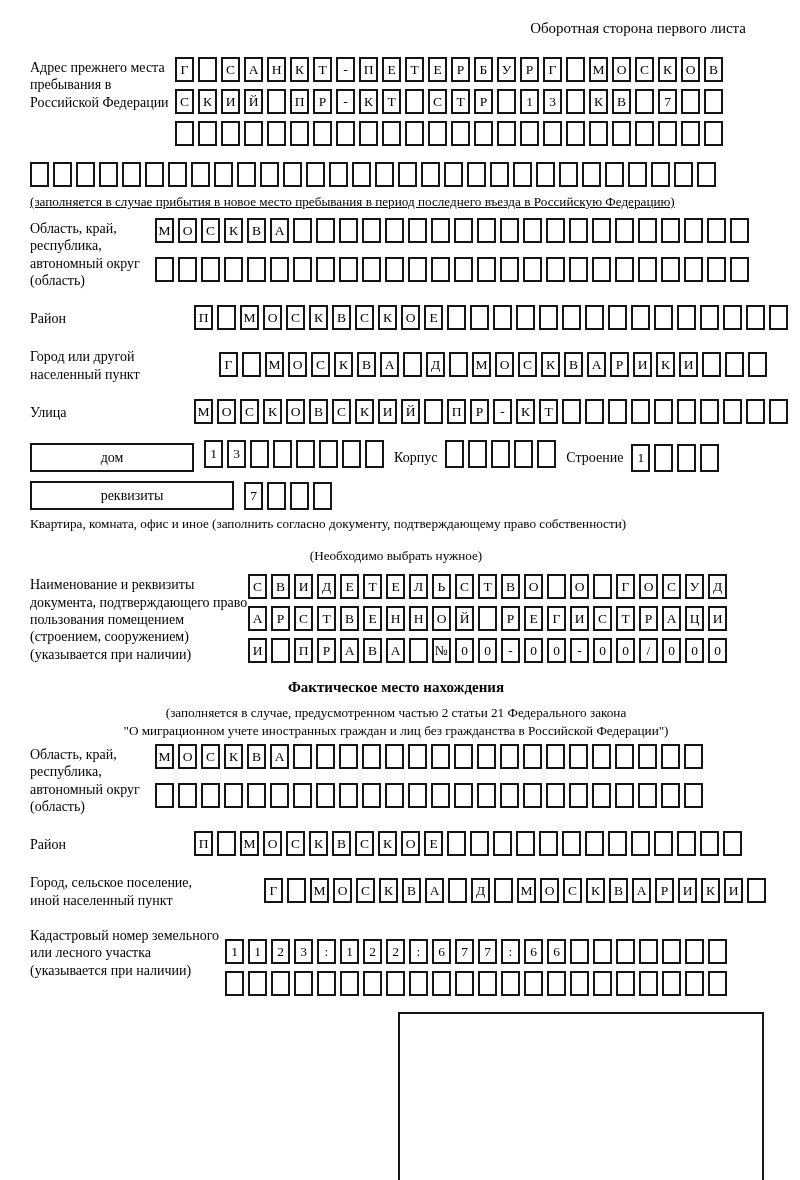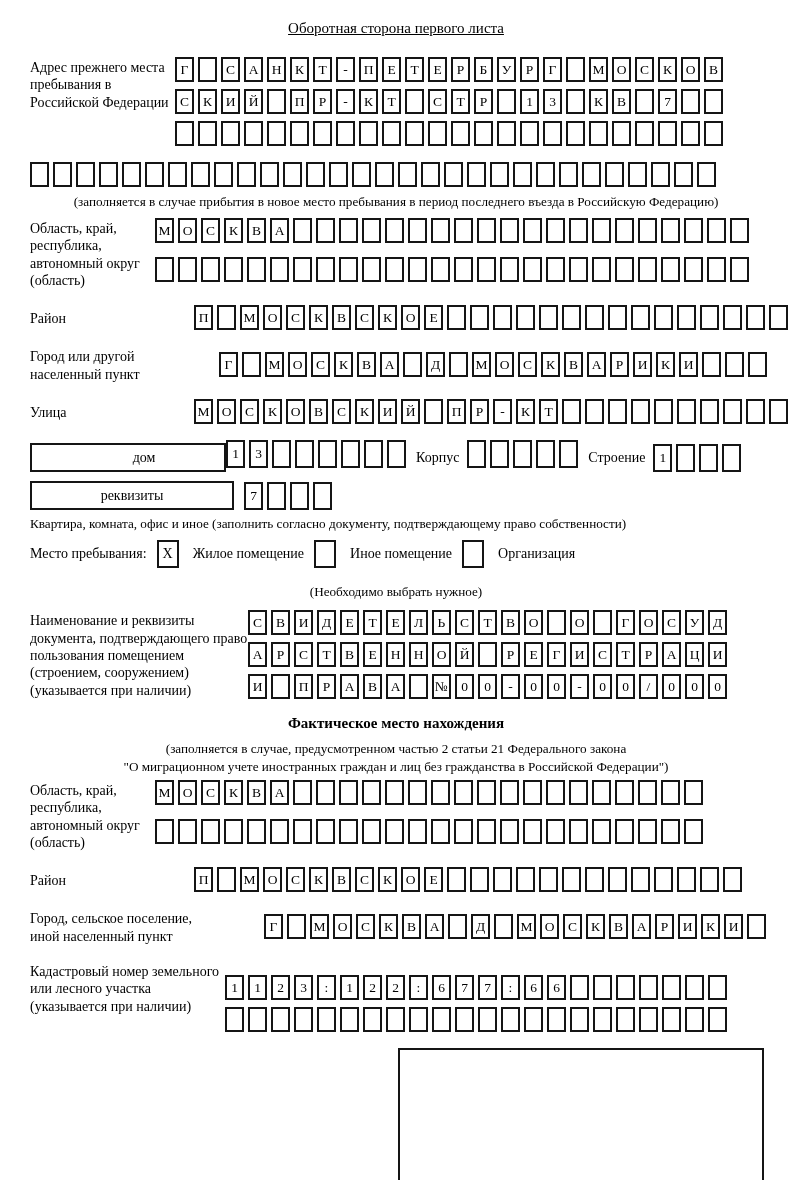--- a/index.html
+++ b/index.html
@@ -2,44 +2,44 @@
 <html lang="ru"><head>
 <meta charset="utf-8">
 <style>
   html,body{margin:0;padding:0;background:#fff;}
   .page{
     width:800px;height:1180px;box-sizing:border-box;
     padding:10px 38px 0 30px;background:#fff;color:#000;
     font-family:"Liberation Serif", serif;font-size:14px;
     overflow:hidden;position:relative;
   }
-  .hdr-note{text-align:center;font-size:15px;margin:10px 5px 20px;text-decoration:underline;}
+  .hdr-note{text-align:right;font-size:15px;margin:10px 16px 20px;}
   .formline{display:flex;align-items:flex-start;margin-bottom:16px;}
   .formline.vcenter{align-items:center;gap:39px;}
   .lbl{line-height:1.24;flex-shrink:0;padding-top:2px;}
   .w145{width:145px;} .w125{width:125px;} .w150g{width:150px;} .w218{width:218px;} .w195{width:195px;}
   .rows{display:flex;flex-direction:column;}
   .boxrow{display:flex;white-space:nowrap;margin-bottom:7px;}
   .boxrow:last-child{margin-bottom:0;}
   .boxrow.mb14{margin-bottom:14px;}
   .cell{
     width:15px;height:21px;border:2px solid #151515;margin-right:4px;
     display:inline-flex;align-items:center;justify-content:center;
     font-size:13.5px;line-height:1;background:#fff;flex-shrink:0;
   }
   .tall .cell{height:24px;}
   .caption{font-size:13.2px;margin:0 0 8px;}
-  .caption.center{text-align:center;}
+  .caption.center{text-decoration:underline;}
   .sec-title{text-align:center;font-weight:bold;font-size:15px;margin:4px 0 10px;}
   .house-row{display:flex;align-items:center;margin-bottom:6px;}
   .widebox{
     height:25px;border:2px solid #151515;display:flex;align-items:center;
     justify-content:center;font-size:14px;background:#fff;flex-shrink:0;
   }
-  .wb-dom{width:160px;padding-left:32px;}
+  .wb-dom{width:160px;margin-right:10px;}
   .wb-kv{width:200px;margin-right:10px;}
   .inline-lbl{margin:0 8px 0 6px;}
   .stay-row{display:flex;align-items:center;margin:4px 0 4px;}
   .checkbox{
     width:18px;height:24px;border:2px solid #151515;display:inline-flex;
     align-items:center;justify-content:center;font-size:14px;margin:0 14px 0 10px;flex-shrink:0;
   }
   .hint{text-align:center;font-size:13.2px;margin:16px 0 10px;}
   .fact-title{text-align:center;font-weight:bold;font-size:15px;margin:10px 0 8px;}
   .fact-cap{text-align:center;font-size:13.2px;line-height:1.35;}
@@ -361,29 +361,20 @@
     <div class="widebox wb-kv">реквизиты</div>
     <div class="boxrow tall">
         <span class="cell">7</span>
         <span class="cell"></span>
         <span class="cell"></span>
         <span class="cell"></span>
       </div>
   </div>
   <div class="caption">Квартира, комната, офис и иное (заполнить согласно документу, подтверждающему право собственности)</div>
 
-  <div class="stay-row">
-    <span>Место пребывания:</span>
-    <span class="checkbox">X</span>
-    <span>Жилое помещение</span>
-    <span class="checkbox"></span>
-    <span>Иное помещение</span>
-    <span class="checkbox"></span>
-    <span>Организация</span>
-  </div>
   <div class="hint">(Необходимо выбрать нужное)</div>
 
   <div class="formline">
     <div class="lbl w218">Наименование и реквизиты документа, подтверждающего право пользования помещением (строением, сооружением) (указывается при наличии)</div>
     <div class="rows">
       <div class="boxrow">
           <span class="cell">С</span>
           <span class="cell">В</span>
           <span class="cell">И</span>
           <span class="cell">Д</span>

